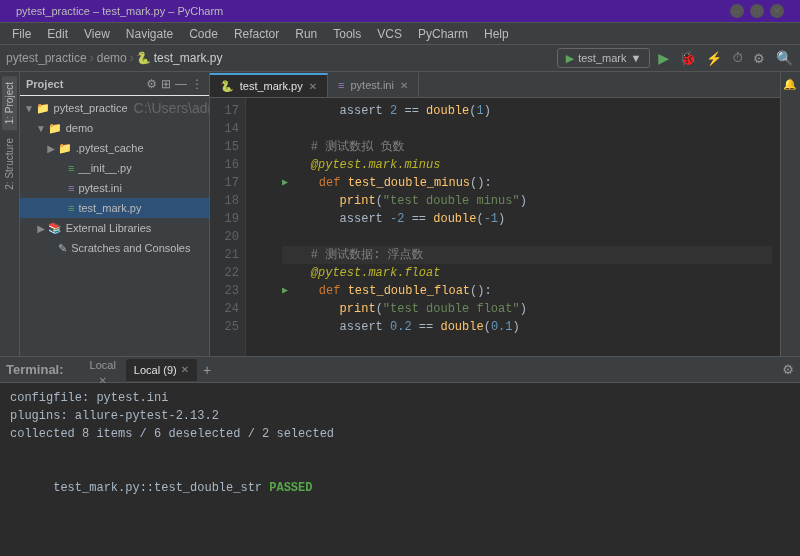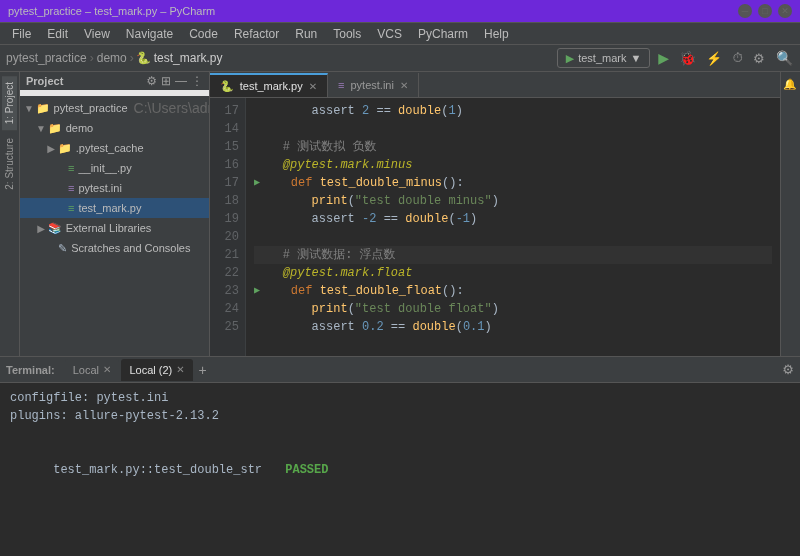--- a/index.html
+++ b/index.html
@@ -1,25 +1,25 @@
 <!DOCTYPE html>
 <html><head>
   <meta charset="utf-8">
   <style>
     * { margin: 0; padding: 0; box-sizing: border-box; }
     body { width: 800px; height: 556px; font-family: 'Segoe UI', Arial, sans-serif; font-size: 12px; background: #2b2b2b; overflow: hidden; }
 
     
     #titlebar {
       height: 22px;
-      background: #6d28d9;
+      background: #4c1d95;
       display: flex;
       align-items: center;
       justify-content: space-between;
-      padding: 0 8px;
+      padding: 0 16px;
       color: #bbb;
       font-size: 11px;
     }
     #titlebar .win-controls { display: flex; gap: 6px; }
     #titlebar .win-btn { width: 14px; height: 14px; border-radius: 50%; display: flex; align-items: center; justify-content: center; font-size: 9px; color: #666; cursor: pointer; background: #555; }
 
     
     #menubar {
       height: 22px;
       background: #3c3f41;
@@ -105,21 +105,21 @@
       border-right: 1px solid #555;
       display: flex;
       flex-direction: column;
     }
     #project-panel-header {
       height: 24px;
       background: #3c3f41;
       display: flex;
       align-items: center;
       padding: 0 6px;
-      border-bottom: 6px solid #e5e5e5;
+      border-bottom: 1px solid #e5e5e5;
       gap: 4px;
     }
     #project-panel-header .title { color: #bbb; font-size: 11px; font-weight: bold; flex: 1; }
     .panel-icon-btn { color: #999; font-size: 12px; cursor: pointer; }
 
     #project-tree {
       flex: 1;
       overflow: hidden;
       padding: 2px 0;
       font-size: 12px;
@@ -206,20 +206,21 @@
       padding: 4px 8px;
       overflow: hidden;
       background: #2b2b2b;
       color: #a9b7c6;
     }
     .code-line {
       height: 18px;
       white-space: pre;
       display: flex;
       align-items: center;
+      margin-left: 28px;
     }
     .code-line.highlighted { background: #323232; text-align: center; }
 
     .kw { color: #cc7832; }
     .fn { color: #ffc66d; }
     .str { color: #6a8759; }
     .num { color: #6897bb; }
     .dec { color: #bbb529; font-style: italic; }
     .cmt { color: #808080; }
     .cls { color: #a9b7c6; }
@@ -246,54 +247,54 @@
     #terminal-tabs {
       height: 26px;
       background: #3c3f41;
       display: flex;
       align-items: center;
       padding: 0 6px;
       gap: 2px;
       border-bottom: 1px solid #555;
     }
     .terminal-tab-label {
-      font-size: 11px;
+      font-size: 13px;
       color: #999;
-      margin-right: 8px;
+      margin-right: 16px;
       font-weight: bold;
     }
     .terminal-tab {
       height: 22px;
       padding: 0 8px;
       display: flex;
       align-items: center;
       gap: 4px;
       cursor: pointer;
       font-size: 11px;
       color: #bbb;
       background: #2b2b2b;
       border-radius: 3px 3px 0 0;
     }
     .terminal-tab.active { background: #2b2b2b; color: #e0e0e0; }
-    .terminal-tab.inactive { background: #3c3f41; color: #999; }
+    .terminal-tab.inactive { background: #3c3f41; color: #999; flex-direction: column; }
     .terminal-tab .close-btn { color: #888; font-size: 10px; cursor: pointer; }
     .term-add-btn { color: #999; font-size: 14px; cursor: pointer; padding: 0 4px; }
     .term-gear { color: #999; font-size: 13px; cursor: pointer; margin-left: auto; }
 
     #terminal-content {
       flex: 1;
       padding: 6px 10px;
       font-family: 'Consolas', 'Courier New', monospace;
       font-size: 12px;
       color: #a9b7c6;
       overflow: hidden;
       line-height: 18px;
     }
     .term-line { height: 18px; white-space: pre; }
-    .term-passed { color: #57a64a; font-weight: bold; margin-left: 16px; }
+    .term-passed { color: #57a64a; font-weight: bold; }
     .term-separator { color: #00d000; }
     .term-prompt { color: #a9b7c6; }
   </style>
 </head>
 <body>
 
 <div id="titlebar">
   <div>pytest_practice – test_mark.py – PyCharm</div>
   <div class="win-controls">
     <div class="win-btn">─</div>
@@ -493,29 +494,30 @@
 </div>
 
 <div id="terminal-area">
   <div id="terminal-tabs">
     <span class="terminal-tab-label">Terminal:</span>
     <div class="terminal-tab inactive">
       <span>Local</span>
       <span class="close-btn">✕</span>
     </div>
     <div class="terminal-tab active">
-      <span>Local (2)</span>
+      <span>Local (9)</span>
       <span class="close-btn">✕</span>
     </div>
     <span class="term-add-btn">+</span>
     <span class="term-gear">⚙</span>
   </div>
   <div id="terminal-content">
     <div class="term-line"><span>configfile: pytest.ini</span></div>
     <div class="term-line"><span>plugins: allure-pytest-2.13.2</span></div>
+    <div class="term-line"><span>collected 8 items / 6 deselected / 2 selected</span></div>
     <div class="term-line"></div>
     <div class="term-line">
       <span class="term-prompt">test_mark.py::test_double_str </span><span class="term-passed">PASSED</span>
     </div>
     <div class="term-line"></div>
     <div class="term-line"></div>
     <div class="term-line">
       
     </div>
   </div>

